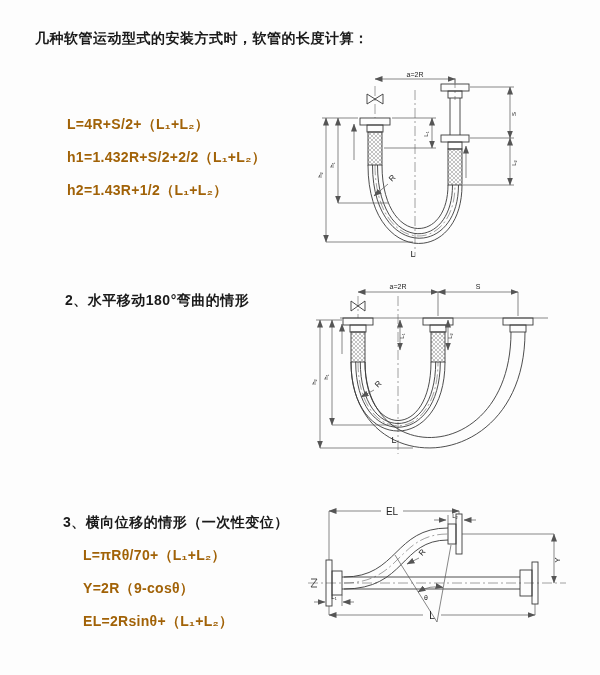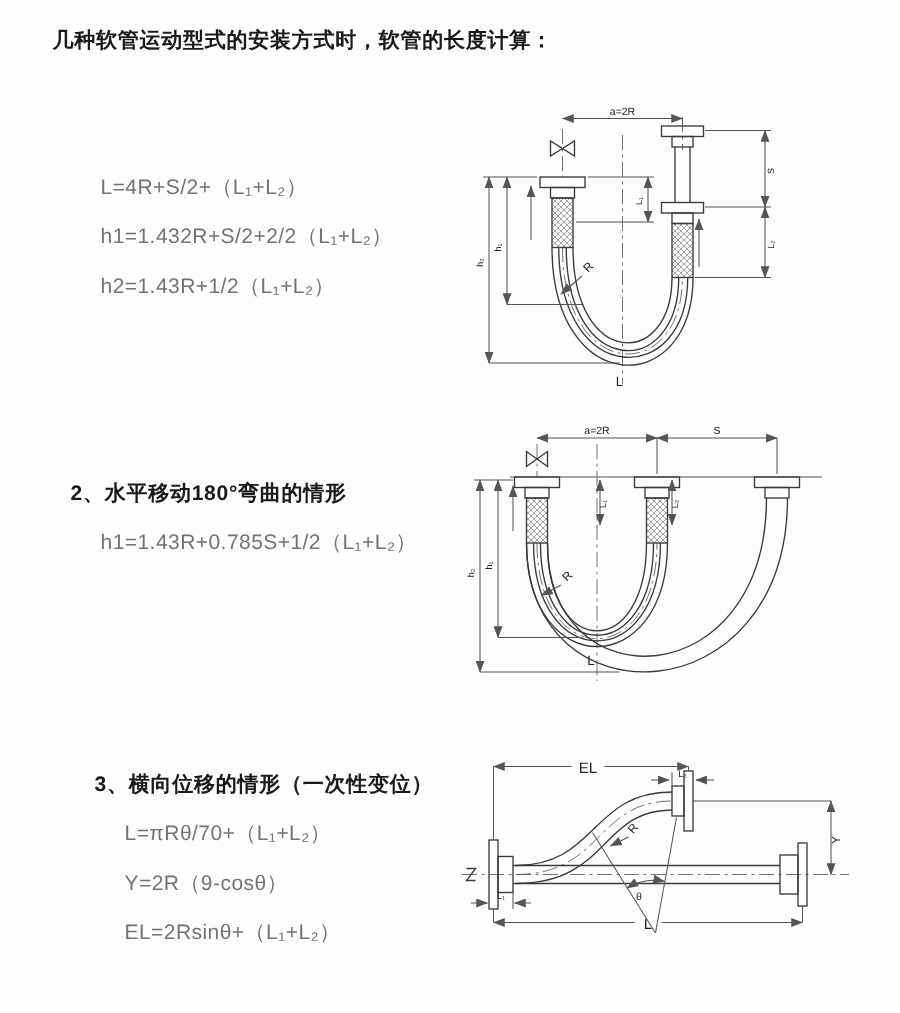--- a/index.html
+++ b/index.html
@@ -1,31 +1,31 @@
 <!DOCTYPE html>
 <html><head>
 <meta charset="utf-8">
 <style>
   html,body{margin:0;padding:0;}
   body{
     width:600px;height:675px;background:#fdfdfd;position:relative;overflow:hidden;
     font-family:"Liberation Sans","DejaVu Sans",sans-serif;color:#1a1a1a;
   }
   .page-title{
-    position:absolute;left:35px;top:18px;font-size:14px;font-weight:bold;
+    position:absolute;left:35px;top:30px;font-size:14px;font-weight:bold;
     letter-spacing:0.5px;white-space:nowrap;
   }
   .sec{position:absolute;left:47px;}
   .sec-heading{font-size:14px;font-weight:bold;letter-spacing:0.5px;white-space:nowrap;}
   .formula{
-    margin:15px 0 0 20px;font-size:14px;font-weight:normal;letter-spacing:0.3px;
-    white-space:nowrap;color:#737373;
+    margin:15px 0 0 20px;font-size:14px;font-weight:bold;letter-spacing:0.3px;
+    white-space:nowrap;color:#a16207;
   }
   #sec1{top:101px;}
-  #sec2{top:320px;}
+  #sec2{top:292px;margin-left:18px;}
   #sec3{top:514px;margin-left:16px;}
   svg.diagram{position:absolute;}
   #diag1{left:310px;top:70px;}
   #diag2{left:308px;top:282px;}
   #diag3{left:298px;top:498px;}
   svg text{fill:#222;stroke:none;font-family:"Liberation Sans","DejaVu Sans",sans-serif;}
   .obj{stroke:#3a3a3a;stroke-width:0.9;fill:none;}
   .dim{stroke:#555;stroke-width:0.7;fill:none;}
   .cl{stroke:#555;stroke-width:0.55;fill:none;stroke-dasharray:10 3 2 3;}
 </style>
@@ -35,21 +35,20 @@
 <div class="page-title">几种软管运动型式的安装方式时，软管的长度计算：</div>
 
 <div class="sec" id="sec1">
   <div class="formula">L=4R+S/2+（L₁+L₂）</div>
   <div class="formula">h1=1.432R+S/2+2/2（L₁+L₂）</div>
   <div class="formula">h2=1.43R+1/2（L₁+L₂）</div>
 </div>
 
 <div class="sec" id="sec2">
   <div class="sec-heading">2、水平移动180°弯曲的情形</div>
-  <div class="formula">h1=1.43R+0.785S+1/2（L₁+L₂）</div>
 </div>
 
 <div class="sec" id="sec3">
   <div class="sec-heading">3、横向位移的情形（一次性变位）</div>
   <div class="formula">L=πRθ/70+（L₁+L₂）</div>
   <div class="formula">Y=2R（9-cosθ）</div>
   <div class="formula">EL=2Rsinθ+（L₁+L₂）</div>
 </div>
 
 <svg id="diag1" class="diagram" width="290" height="190" viewBox="0 0 290 190">

